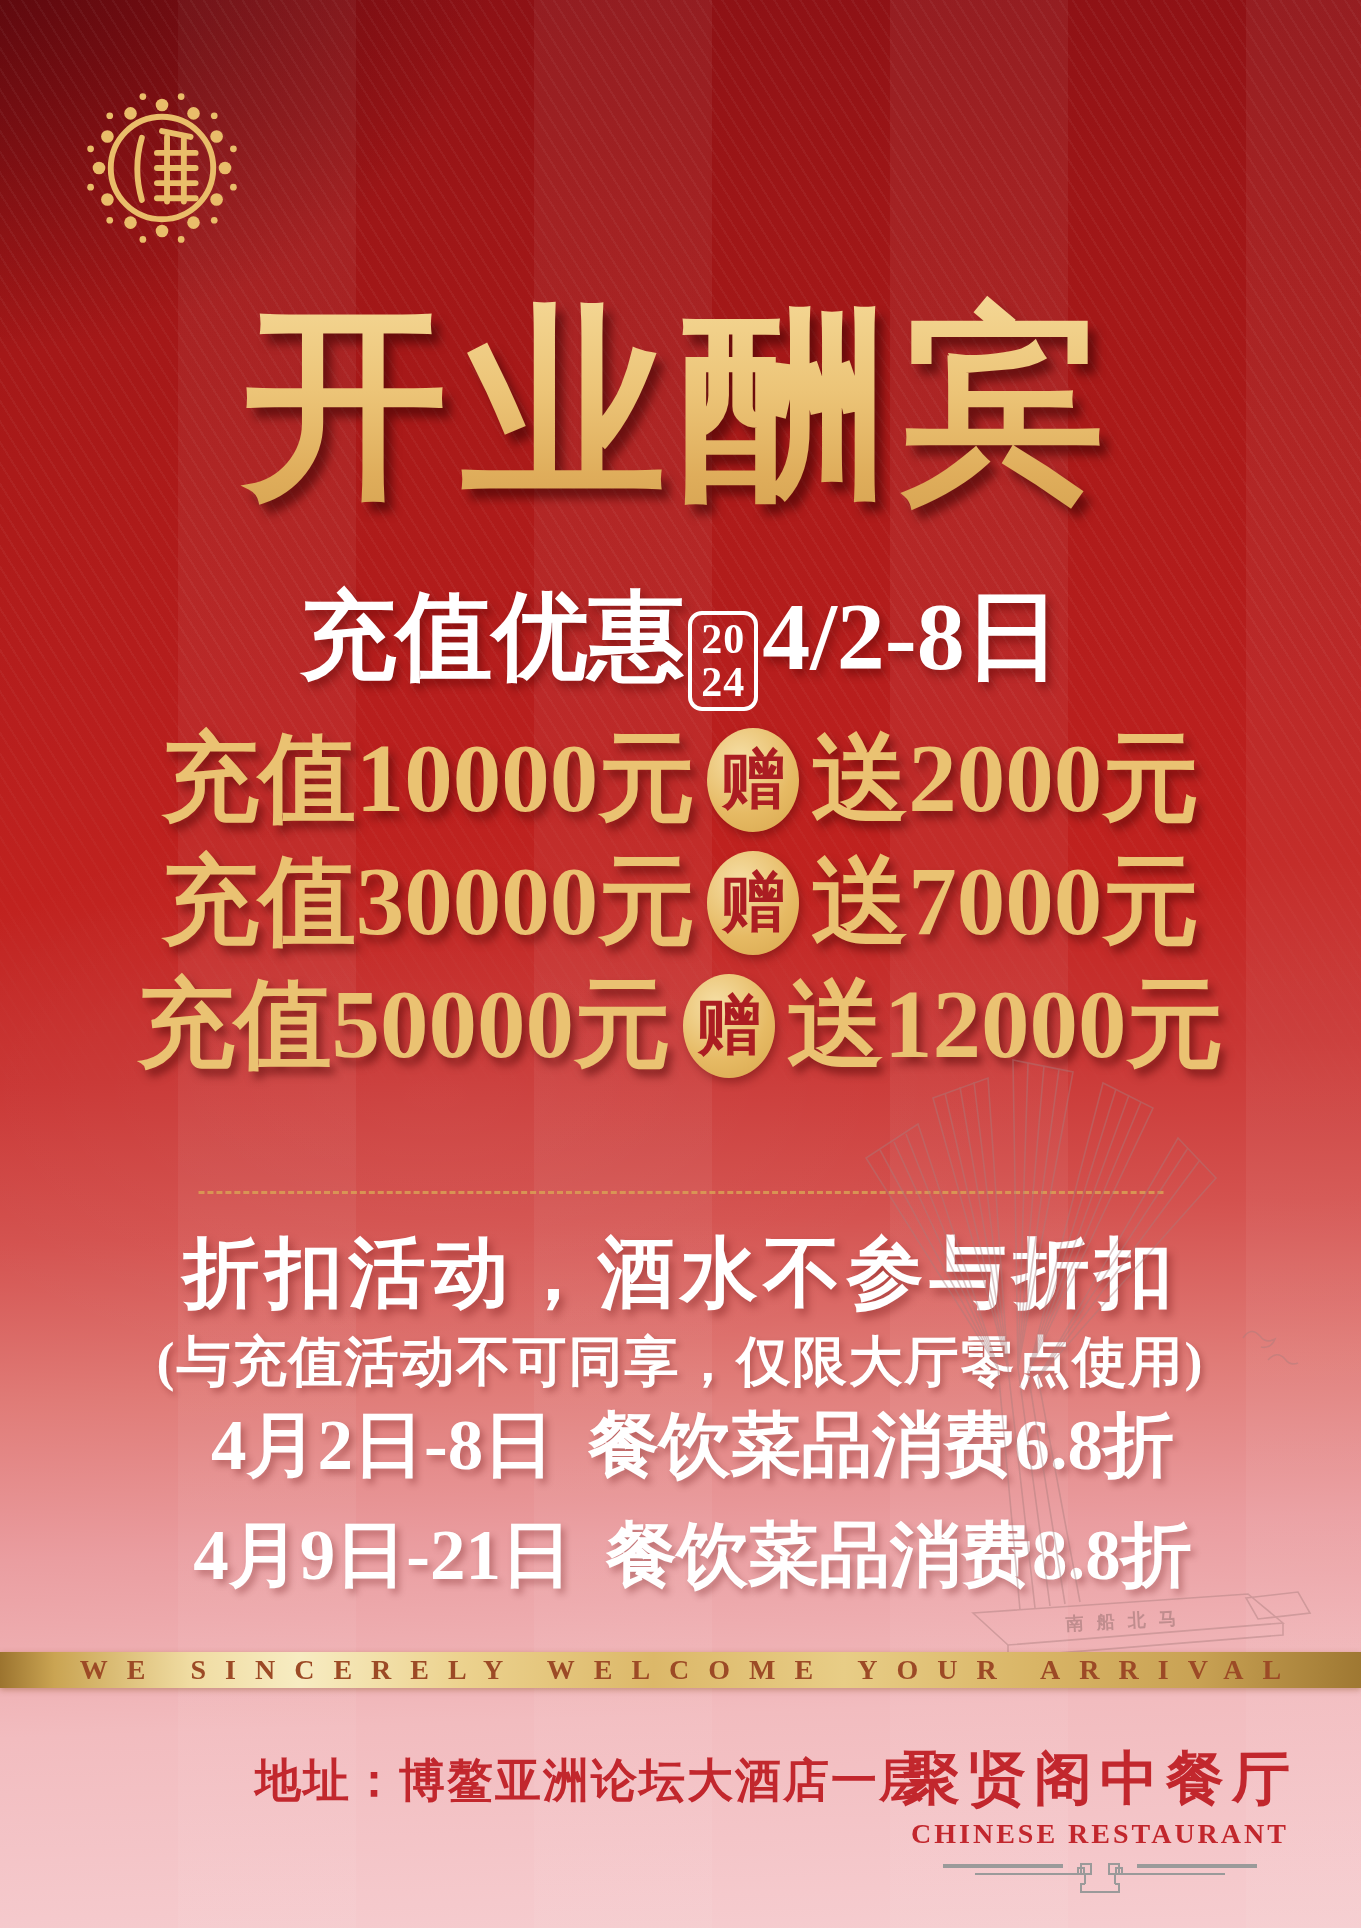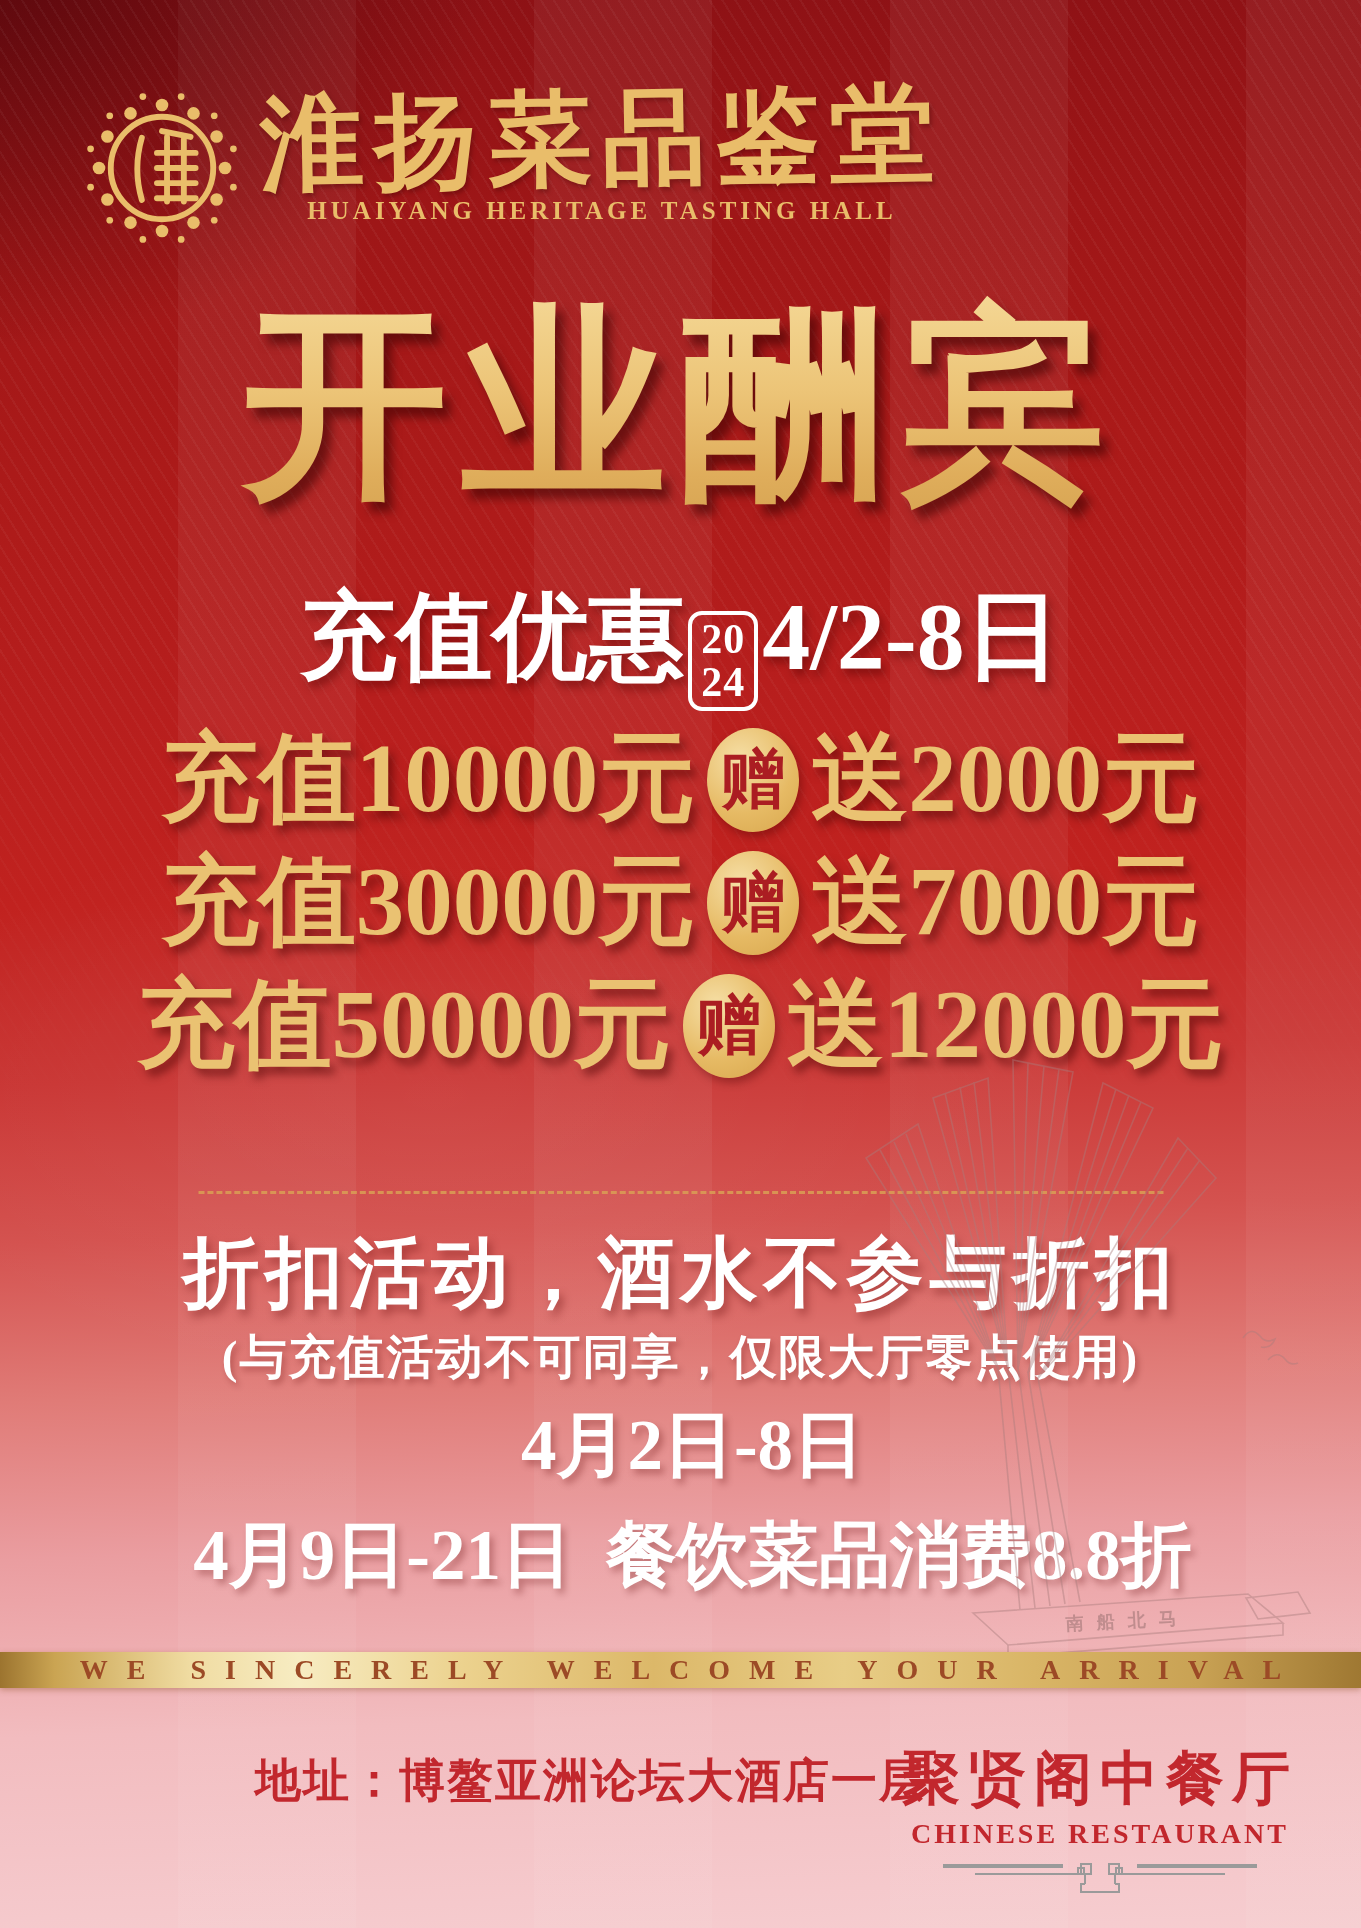--- a/index.html
+++ b/index.html
@@ -77,21 +77,21 @@
     width:965px;border-top:3px dashed rgba(217,159,85,.85);
   }
   
   .discount-heading{
     position:absolute;left:0;top:1222px;width:100%;text-align:center;
     color:#fff;font-size:77px;font-weight:700;letter-spacing:6px;white-space:nowrap;
     text-shadow:4px 6px 8px rgba(90,0,0,.35);
   }
   .discount-note{
     position:absolute;left:0;top:1326px;width:100%;text-align:center;
-    color:#fff;font-size:47px;font-weight:700;letter-spacing:2px;white-space:nowrap;
+    color:#fff;font-size:54px;font-weight:700;letter-spacing:2px;white-space:nowrap;
     text-shadow:3px 4px 6px rgba(90,0,0,.3);
   }
   .discount-row{
     position:absolute;left:12px;width:100%;
     display:flex;justify-content:center;align-items:center;gap:34px;
     color:#fff;font-size:71px;font-weight:700;white-space:nowrap;
     text-shadow:4px 5px 7px rgba(90,0,0,.3);
   }
   .discount-row.r1{top:1398px;}
   .discount-row.r2{top:1508px;}
@@ -157,24 +157,20 @@
         <path d="M76,64 C69,88 69,114 76,138"></path>
         <path d="M100,56 L134,63"></path>
         <path d="M106,63 L106,140"></path>
         <path d="M126,66 L126,140"></path>
         <path d="M94,82 L140,82"></path>
         <path d="M94,100 L140,100"></path>
         <path d="M94,118 L140,118"></path>
         <path d="M94,136 L140,136"></path>
       </g>
     </svg>
-    <div class="brand-text">
-      <div class="brand-zh">淮扬菜品鉴堂</div>
-      <div class="brand-en">HUAIYANG HERITAGE TASTING HALL</div>
-    </div>
   </div>
 
   <div class="main-title">开业酬宾</div>
 
   <div class="subtitle">
     <span>充值优惠</span>
     <span class="year-badge">
       <span>20</span>
       <span>24</span>
     </span>
@@ -198,20 +194,21 @@
       <span>送12000元</span>
     </div>
   </div>
 
   <div class="divider"></div>
 
   <div class="discount-heading">折扣活动，酒水不参与折扣</div>
   <div class="discount-note">(与充值活动不可同享，仅限大厅零点使用)</div>
   <div class="discount-row r1">
     <span>4月2日-8日</span>
+    <span>餐饮菜品消费6.8折</span>
   </div>
   <div class="discount-row r2">
     <span>4月9日-21日</span>
     <span>餐饮菜品消费8.8折</span>
   </div>
 
   <svg class="monument" viewBox="0 0 470 625">
     <g fill="none" stroke="#a97c7c" stroke-width="1.6" opacity=".8">
       <path d="M150,330 L18,120 L70,86 Z"></path>
       <path d="M150,330 L32,112"></path>

